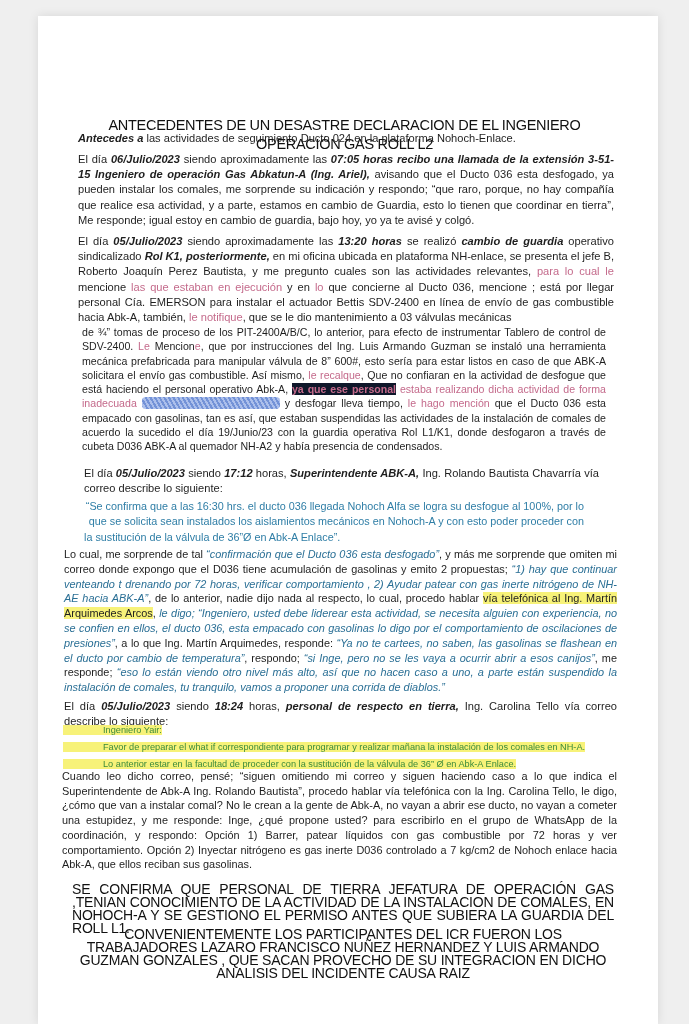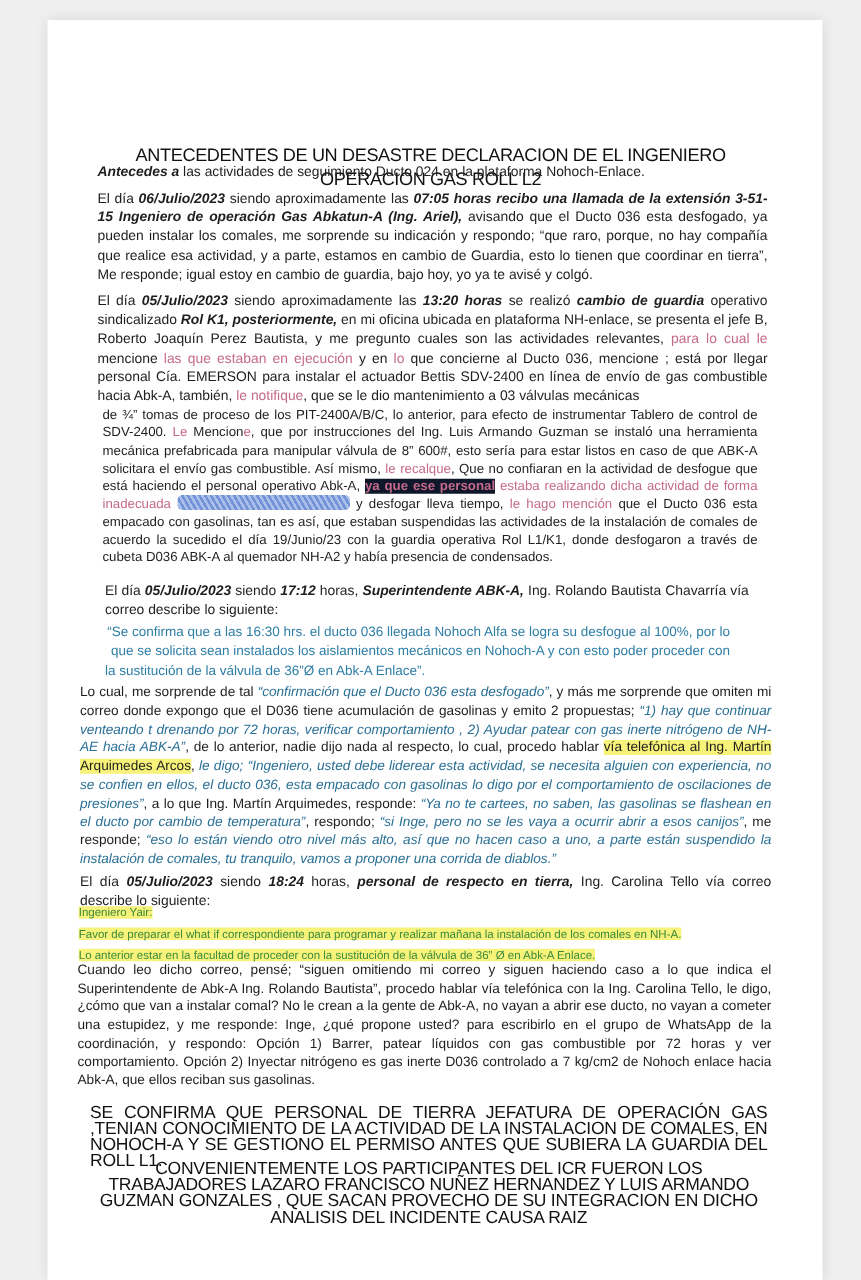--- a/index.html
+++ b/index.html
@@ -30,21 +30,21 @@
   .blueit { color: #2a6f95; font-style: italic; }
   .hl { background: #f7f279; }
   .scribble {
     display: inline-block; width: 138px; height: 12px; vertical-align: -2px;
     background: repeating-linear-gradient(60deg, #5a7fd0 0 2px, #9db4e8 2px 4px);
     border-radius: 4px; opacity: 0.85;
   }
   .email {
     font-size: 9.2px; color: #3b8a3b; line-height: 13px;
   }
-  .email span { background: #f7f279; }
+  .email span { background: #f7f279; padding-left: 40px; }
   .caps {
     position: absolute; font-size: 14px; line-height: 13px;
     font-family: "Liberation Sans Narrow", "Liberation Sans", sans-serif;
     letter-spacing: -0.2px; color: #111;
   }
 </style>
 </head>
 <body>
 
 <div class="page"></div>

